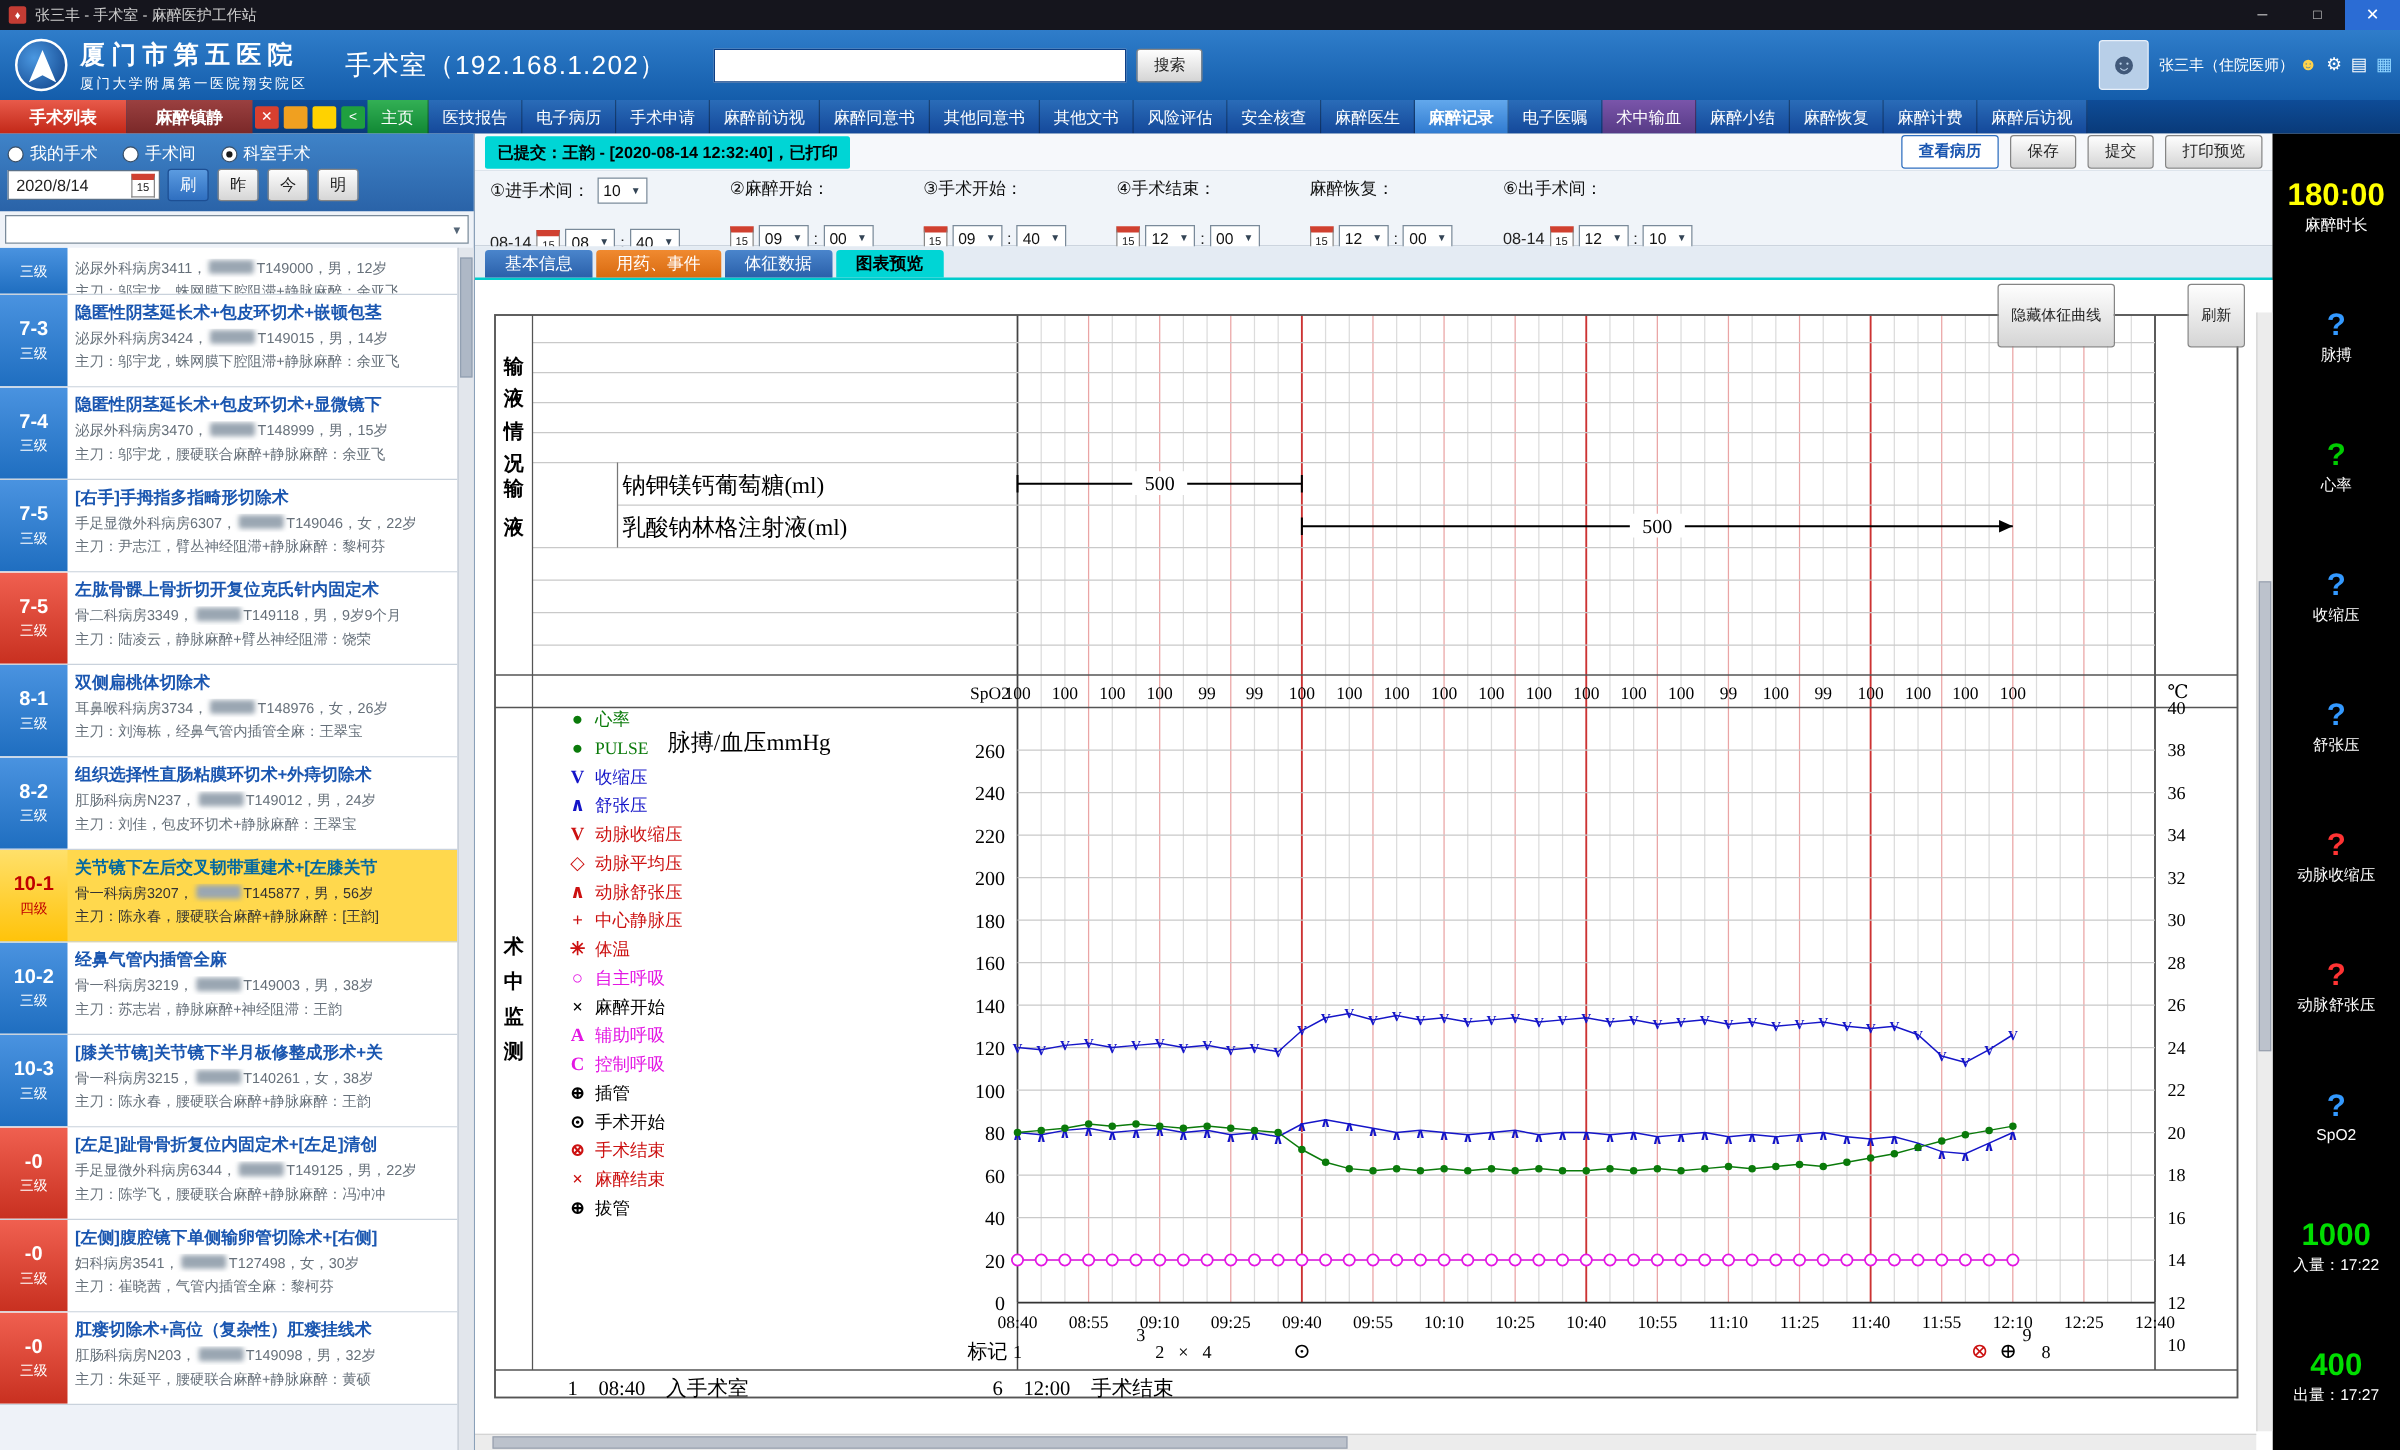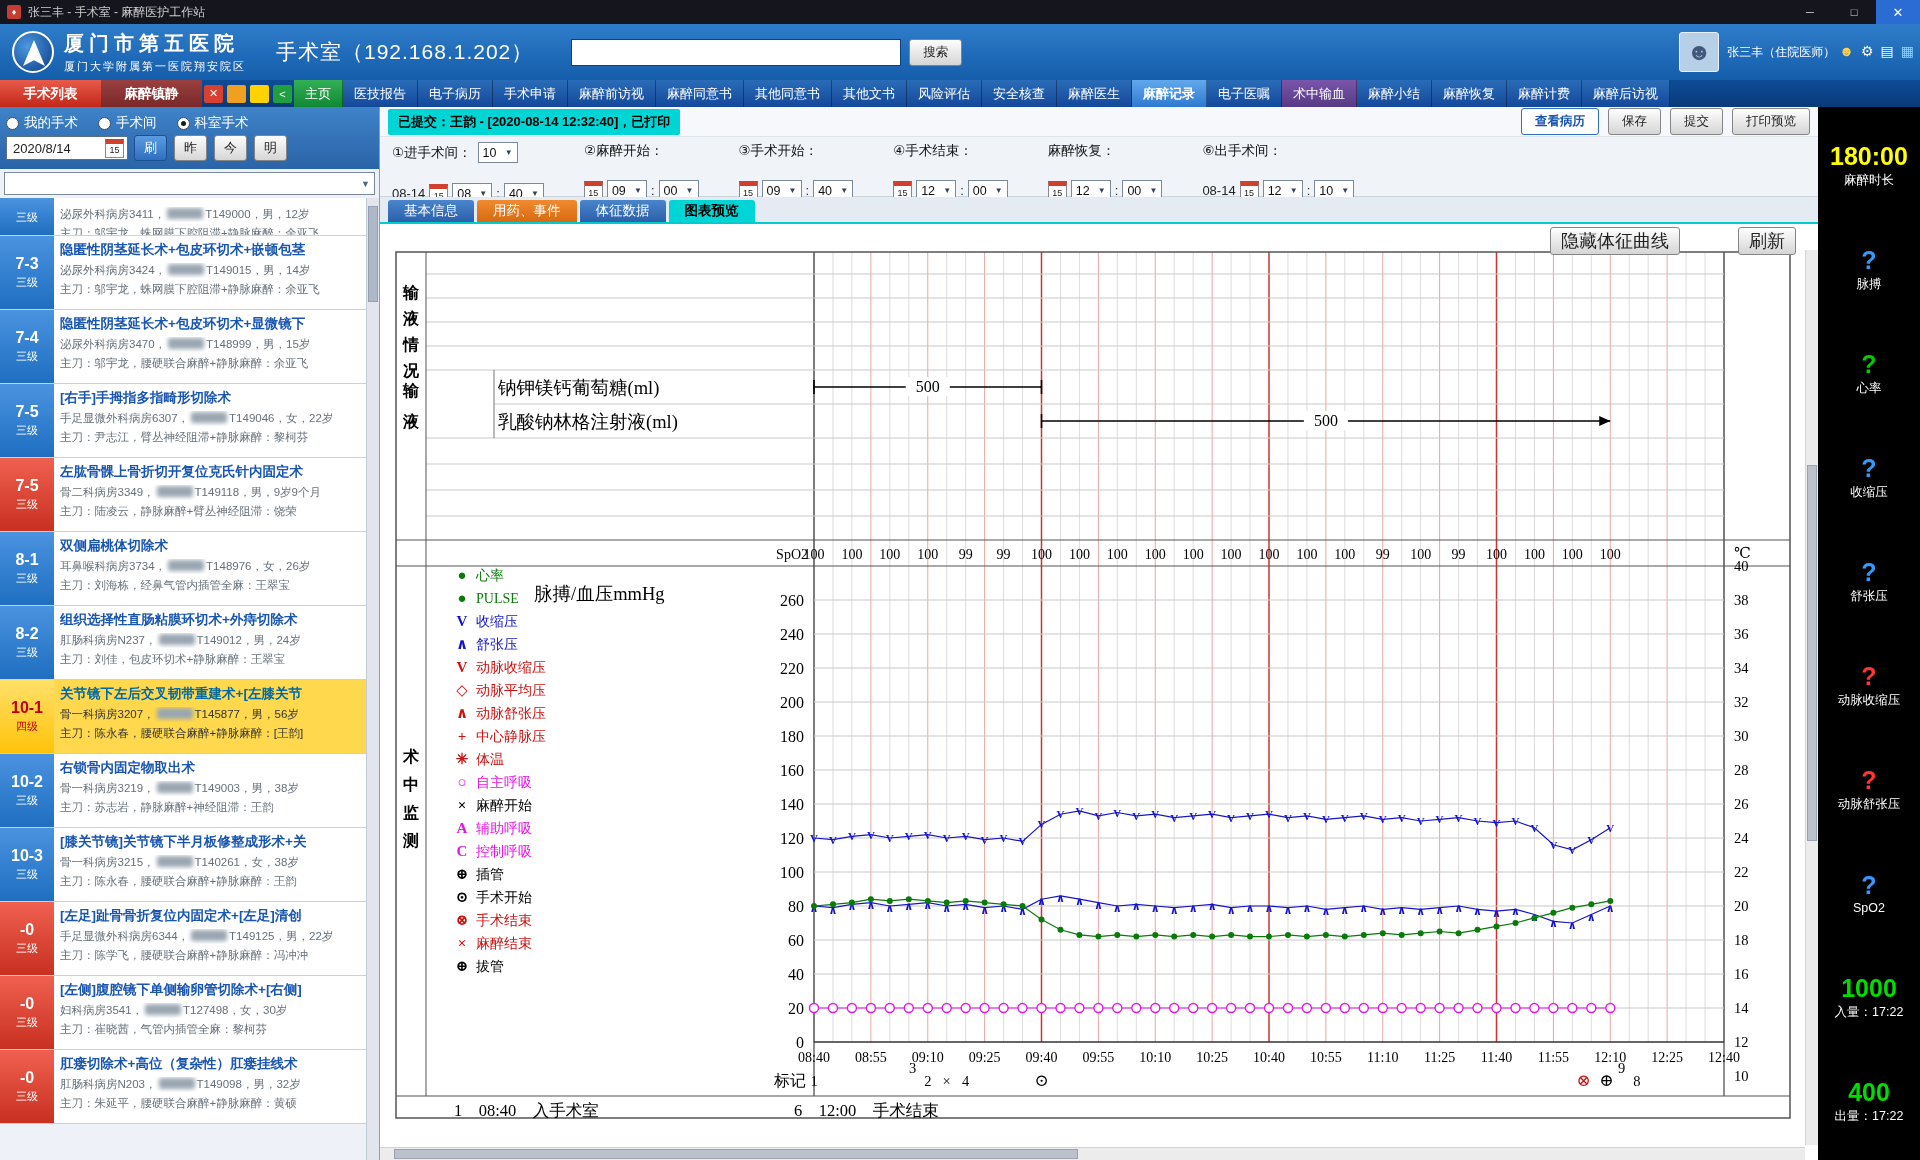--- a/index.html
+++ b/index.html
@@ -85,21 +85,21 @@
 .tg-l2{display:flex;align-items:center;gap:4px;font-size:13px;color:#222}
 .tsel{min-width:40px;height:21px;border:1px solid #7a8a9a;background:#fff;display:inline-flex;align-items:center;justify-content:space-between;padding:0 4px;font-size:12.5px;color:#111}
 .tsel .arr{font-size:8px;color:#345;margin-left:4px}
 .subtabs{height:27px;display:flex;gap:3px;padding:3px 8px 0;background:#e4ebf3;border-bottom:2px solid #00cccc}
 .subtab{padding:0 16px;display:flex;align-items:center;font-size:13.5px;color:#fff;border-radius:3px 3px 0 0}
 .subtab.blue{background:linear-gradient(#4a85cc,#2a60aa)}
 .subtab.orange{background:linear-gradient(#f08a30,#d86a10)}
 .subtab.cyan{background:#00d5d5;color:#000;font-weight:bold}
 .chart-panel{flex:1;position:relative;background:#fff;overflow:hidden}
 .chart-btns{position:absolute;top:3px;right:22px;display:flex;gap:58px;z-index:3}
-.chart-btns .btn{padding:1px 10px;font-size:18px}
+.chart-btns .btn{padding:16px 10px;font-size:12px}
 .chart-wrap{position:absolute;top:26px;left:14px}
 .vscroll{position:absolute;right:0;top:26px;bottom:15px;width:13px;background:#ececec;border-left:1px solid #d4d4d4}
 .vthumb{position:absolute;left:1px;right:1px;top:24%;height:42%;background:#bcc2cc;border:1px solid #9aa2b0}
 .hscroll{position:absolute;left:0;right:13px;bottom:0;height:13px;background:#ececec;border-top:1px solid #d4d4d4}
 .hthumb{position:absolute;top:1px;bottom:1px;left:1%;width:48%;background:#bcc2cc;border:1px solid #9aa2b0}
 
 .vitals{width:102px;background:#000;display:flex;flex-direction:column;padding:8px 0 6px}
 .vital{flex:1;display:flex;flex-direction:column;align-items:center;justify-content:center;gap:3px}
 .vital .vv{font-size:25px;font-weight:bold;line-height:1}
 .vital .vl{font-size:12.5px;color:#fff;white-space:nowrap}
@@ -293,21 +293,21 @@
               <div class="s-line"><span>骨一科病房3207，</span><span class="redact"></span><span>T145877，男，56岁</span></div>
               <div class="s-line">主刀：陈永春，腰硬联合麻醉+静脉麻醉：[王韵]</div>
             </div>
           </div>
           <div class="surg-item">
             <div class="badge blue">
               <div class="rm">10-2</div>
               <div class="lv">三级</div>
             </div>
             <div class="s-content">
-              <div class="s-title">右锁骨内固定物取出术</div>
+              <div class="s-title">经鼻气管内插管全麻</div>
               <div class="s-line"><span>骨一科病房3219，</span><span class="redact"></span><span>T149003，男，38岁</span></div>
               <div class="s-line">主刀：苏志岩，静脉麻醉+神经阻滞：王韵</div>
             </div>
           </div>
           <div class="surg-item">
             <div class="badge blue">
               <div class="rm">10-3</div>
               <div class="lv">三级</div>
             </div>
             <div class="s-content">
@@ -930,16 +930,16 @@
       <div class="vital">
         <div class="vv" style="color: rgb(51, 153, 255);">?</div>
         <div class="vl">SpO2</div>
       </div>
       <div class="vital">
         <div class="vv" style="color: rgb(0, 221, 0);">1000</div>
         <div class="vl">入量：17:22</div>
       </div>
       <div class="vital">
         <div class="vv" style="color: rgb(0, 221, 0);">400</div>
-        <div class="vl">出量：17:22</div>
+        <div class="vl">出量：17:27</div>
       </div>
     </div>
 </div>
 
 </body></html>

